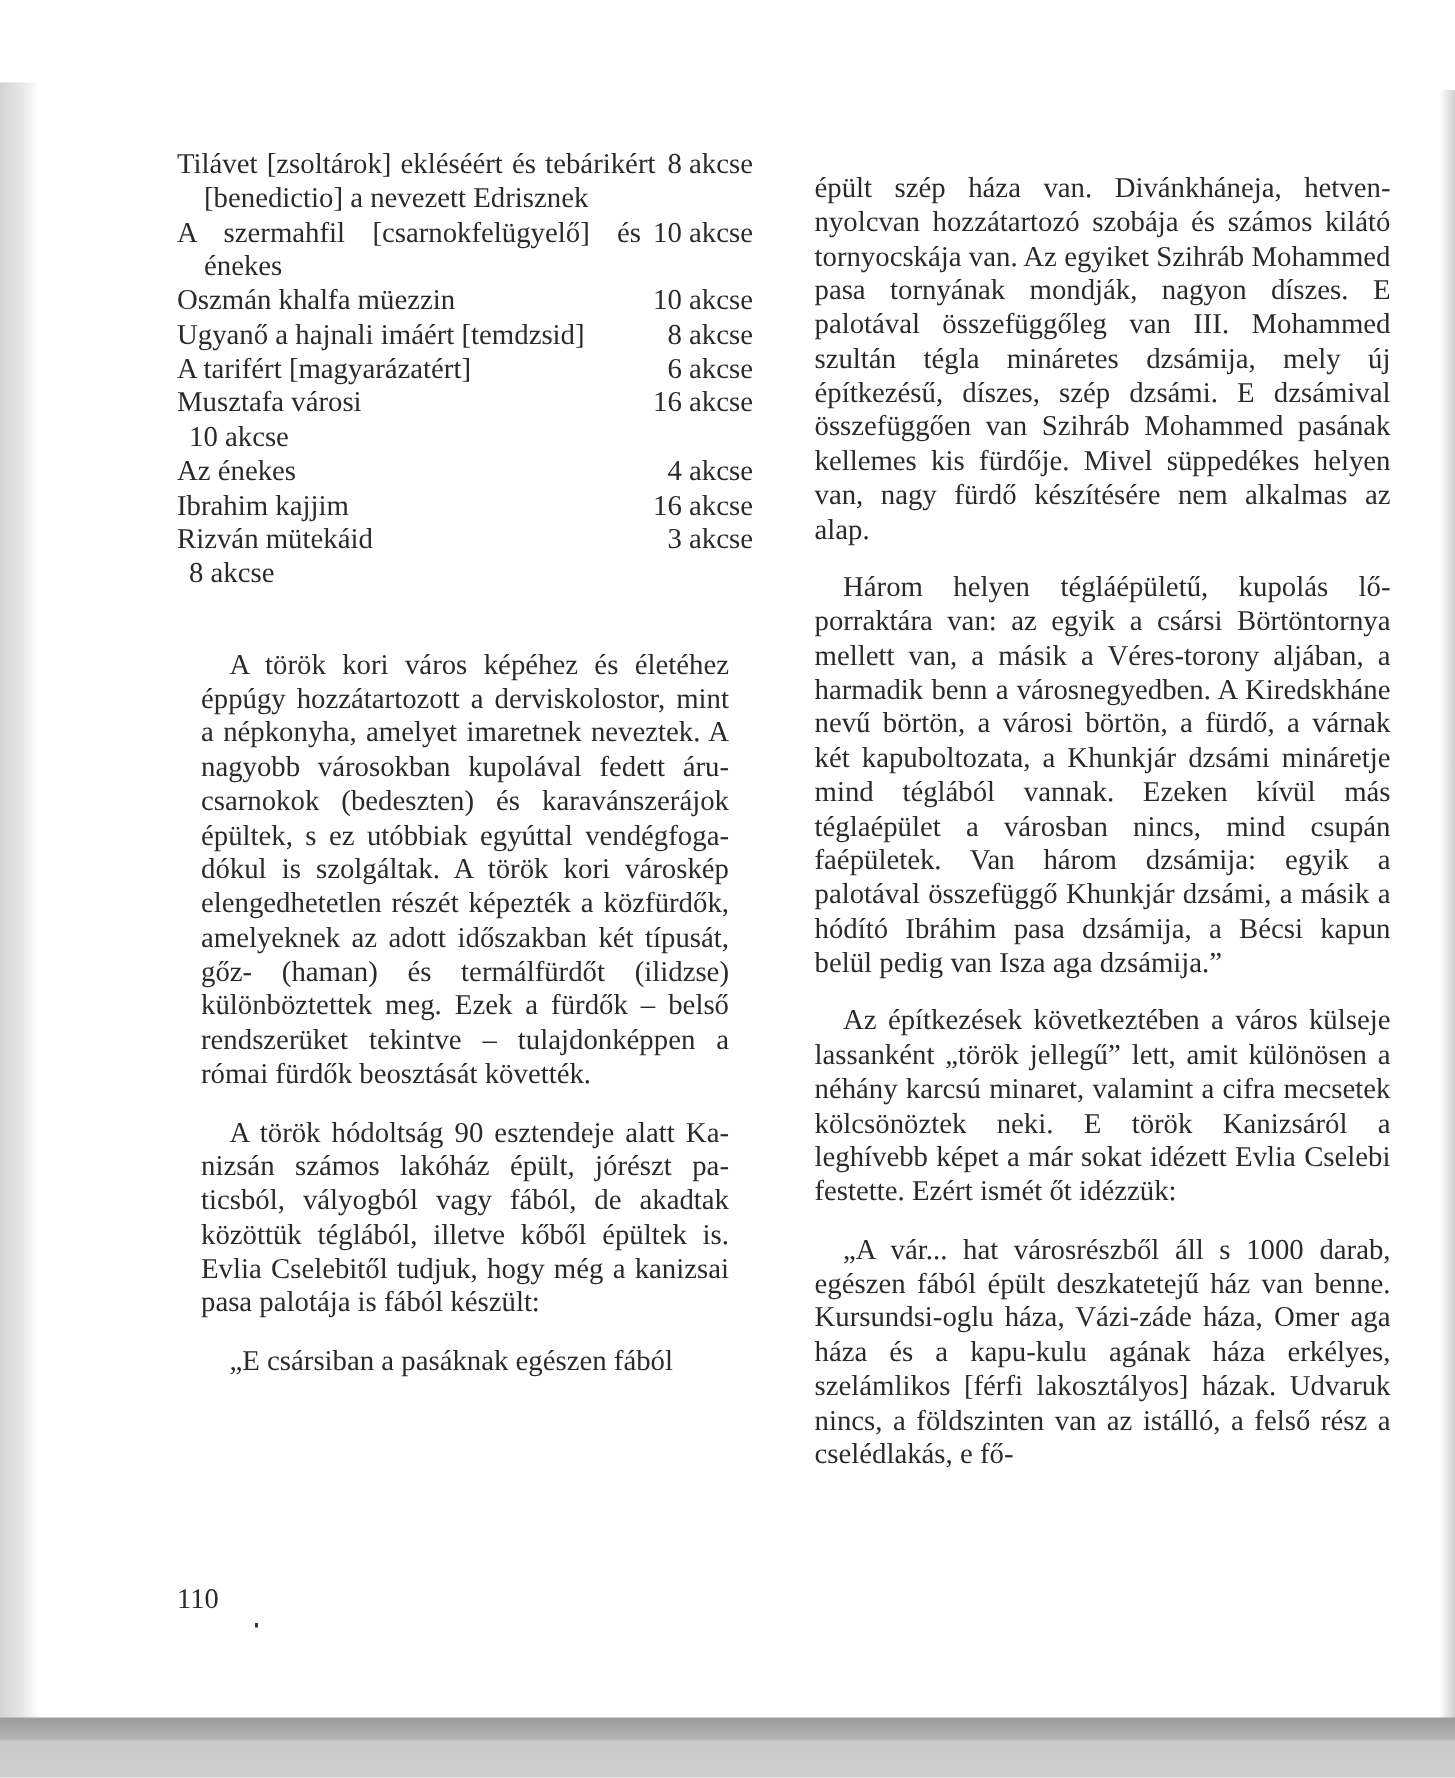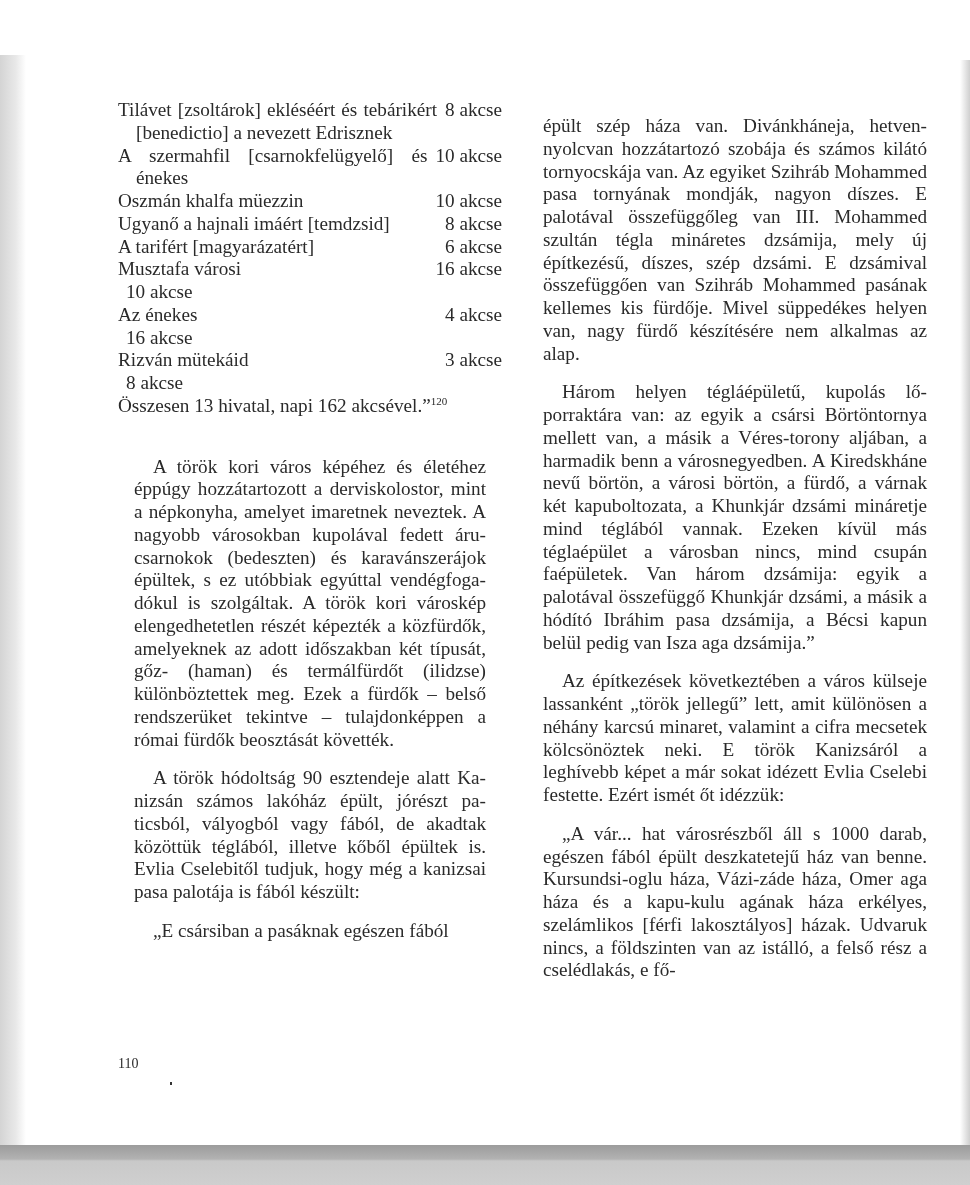--- a/index.html
+++ b/index.html
@@ -29,21 +29,21 @@
   .entry .label { flex: 1; padding-left: 18px; text-indent: -18px; text-align: justify; }
   .entry .amount { white-space: nowrap; padding-left: 8px; }
   .entry.total .label { padding-left: 0; text-indent: 0; }
   sup.fn { font-size: 11px; vertical-align: 7px; line-height: 0; }
 
   p.para { margin: 16px; text-align: justify; text-indent: 19px; hyphens: manual; }
   p.para.noindent { text-indent: 0; }
   .gap { height: 22px; }
 
   .page-number {
-    position: absolute; left: 118px; top: 1056px; font-size: 14px;
+    position: absolute; left: 118px; top: 1056px; font-size: 19px;
   }
   .speck { position: absolute; left: 170px; top: 1082px; width: 2px; height: 3px; background: #333; }
 </style>
 </head>
 <body>
 
 <div class="left-shadow"></div>
 <div class="right-shadow"></div>
 <div class="bottom-strip"></div>
 
@@ -73,31 +73,29 @@
     <span class="amount">16 akcse</span>
   </div>
   <div class="entry">
     <span class="amount">10 akcse</span>
   </div>
   <div class="entry">
     <span class="label">Az énekes</span>
     <span class="amount">4 akcse</span>
   </div>
   <div class="entry">
+    <span class="label">Ibrahim kajjim</span>
     <span class="amount">16 akcse</span>
   </div>
   <div class="entry">
     <span class="label">Rizván mütekáid</span>
     <span class="amount">3 akcse</span>
   </div>
   <div class="entry">
     <span class="amount">8 akcse</span>
-  </div>
-  <div class="entry total">
-    <span class="label"><span>Összesen 13 hivatal, napi 162 akcsével.”</span><sup class="fn">120</sup></span>
   </div>
 
   <div class="gap"></div>
 
   <p class="para">A török kori város képéhez és életéhez épp­úgy hozzátartozott a derviskolostor, mint a népkonyha, amelyet imaretnek neveztek. A nagyobb városokban kupolával fedett áru­csarnokok (bedeszten) és karavánszerájok épültek, s ez utóbbiak egyúttal vendégfoga­dókul is szolgáltak. A török kori városkép elengedhetetlen részét képezték a közfür­dők, amelyeknek az adott időszakban két tí­pusát, gőz- (haman) és termálfürdőt (ilidzse) különböztettek meg. Ezek a fürdők – belső rendszerüket tekintve – tulajdonképpen a római fürdők beosztását követték.</p>
   <p class="para">A török hódoltság 90 esztendeje alatt Ka­nizsán számos lakóház épült, jórészt pa­ticsból, vályogból vagy fából, de akadtak közöttük téglából, illetve kőből épültek is. Evlia Cselebitől tudjuk, hogy még a kanizsai pasa palotája is fából készült:</p>
   <p class="para">„E csársiban a pasáknak egészen fából</p>
 </div>
 
 <div class="column col-right">

